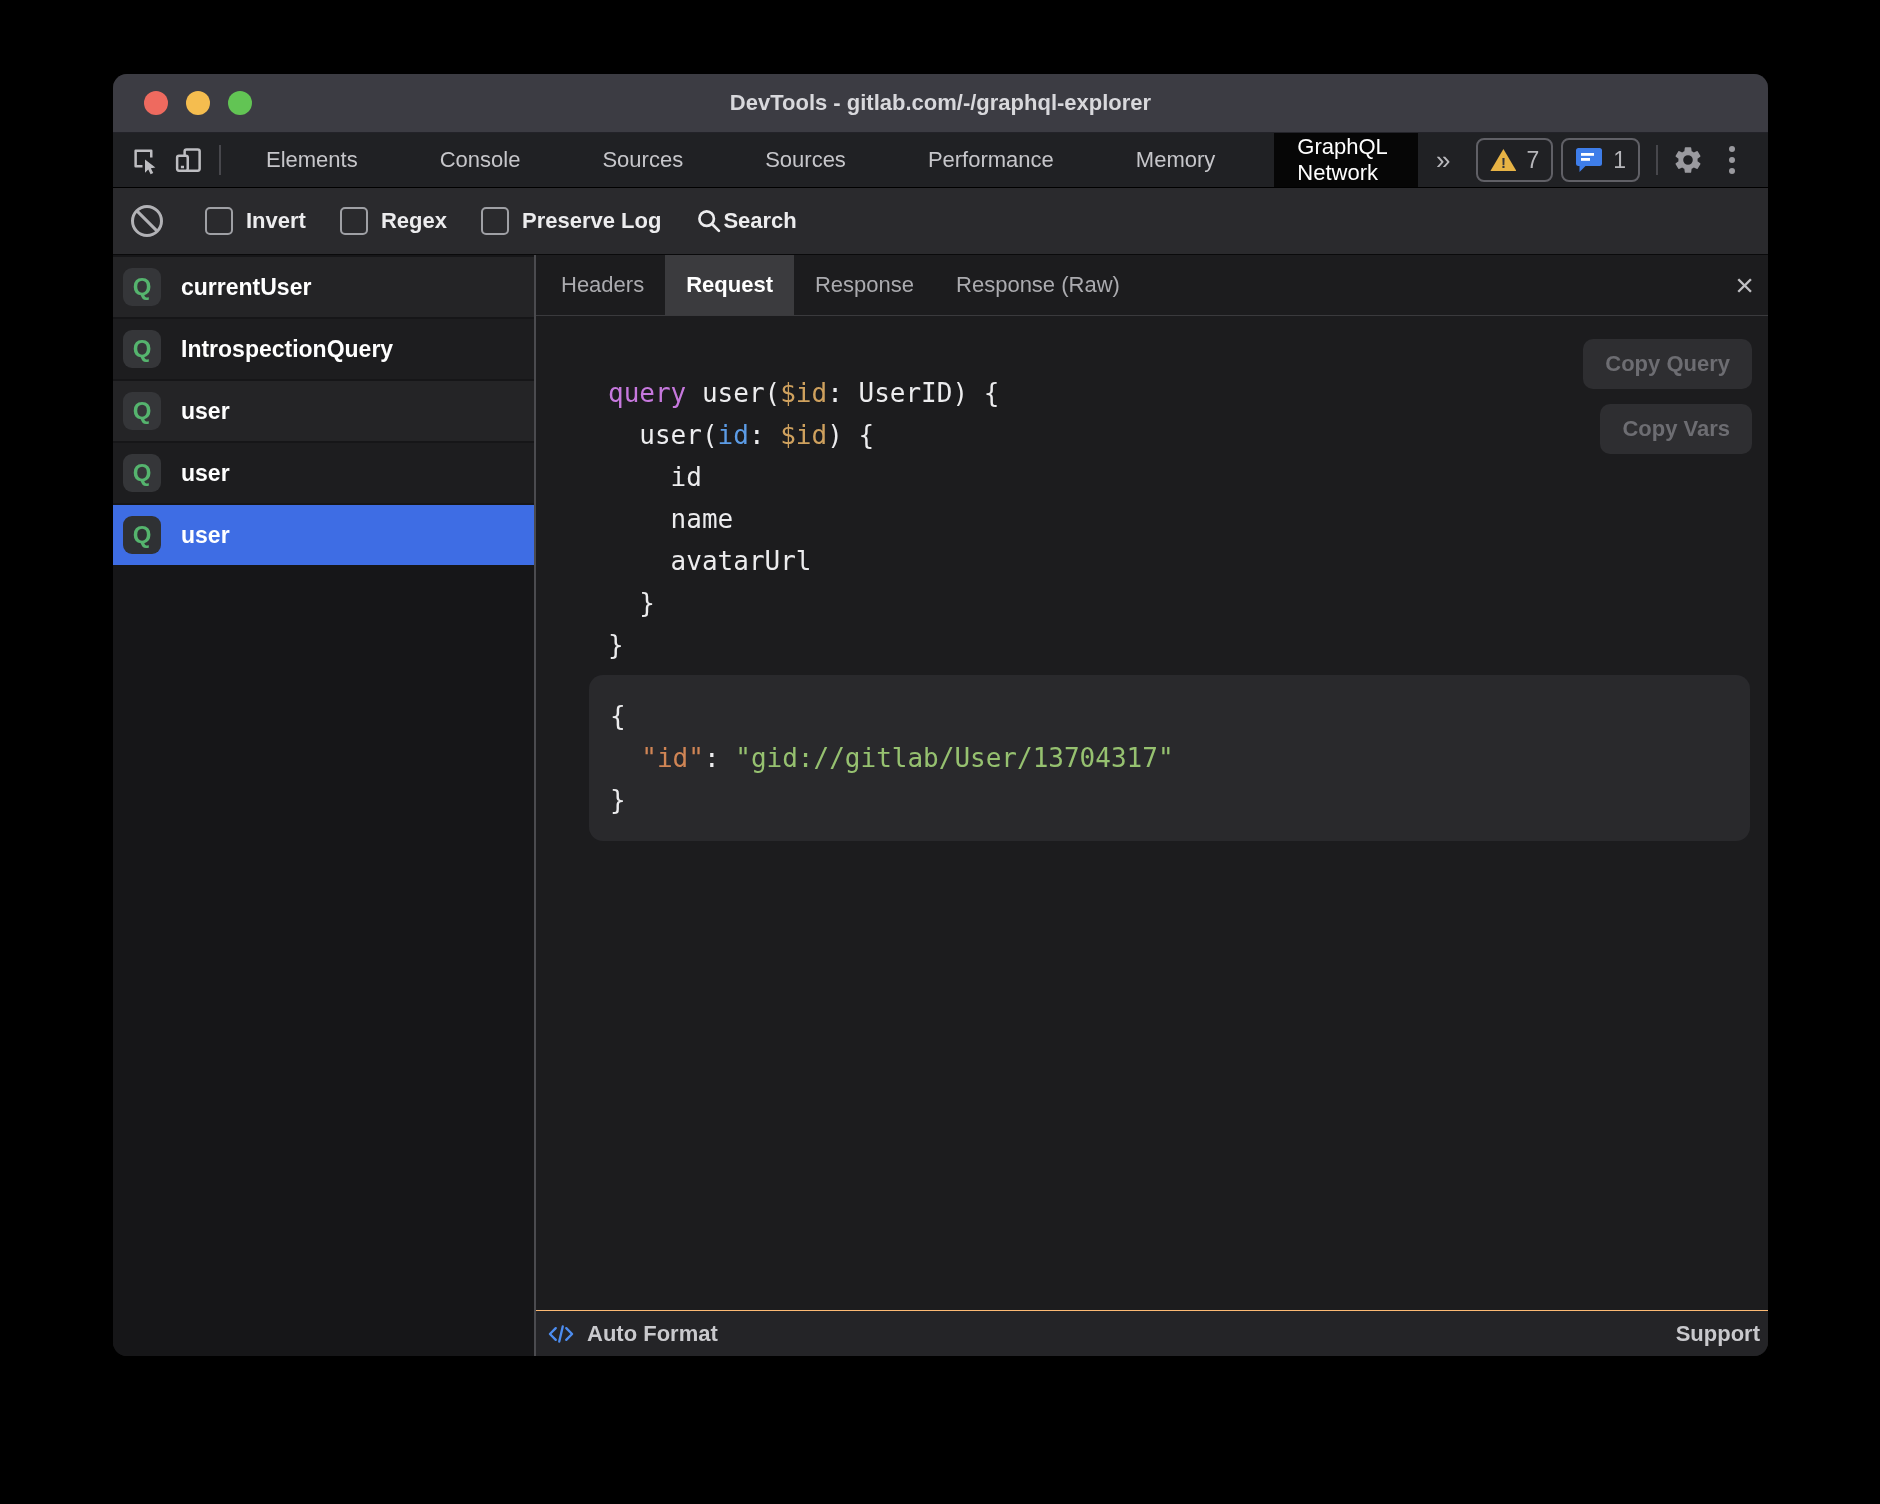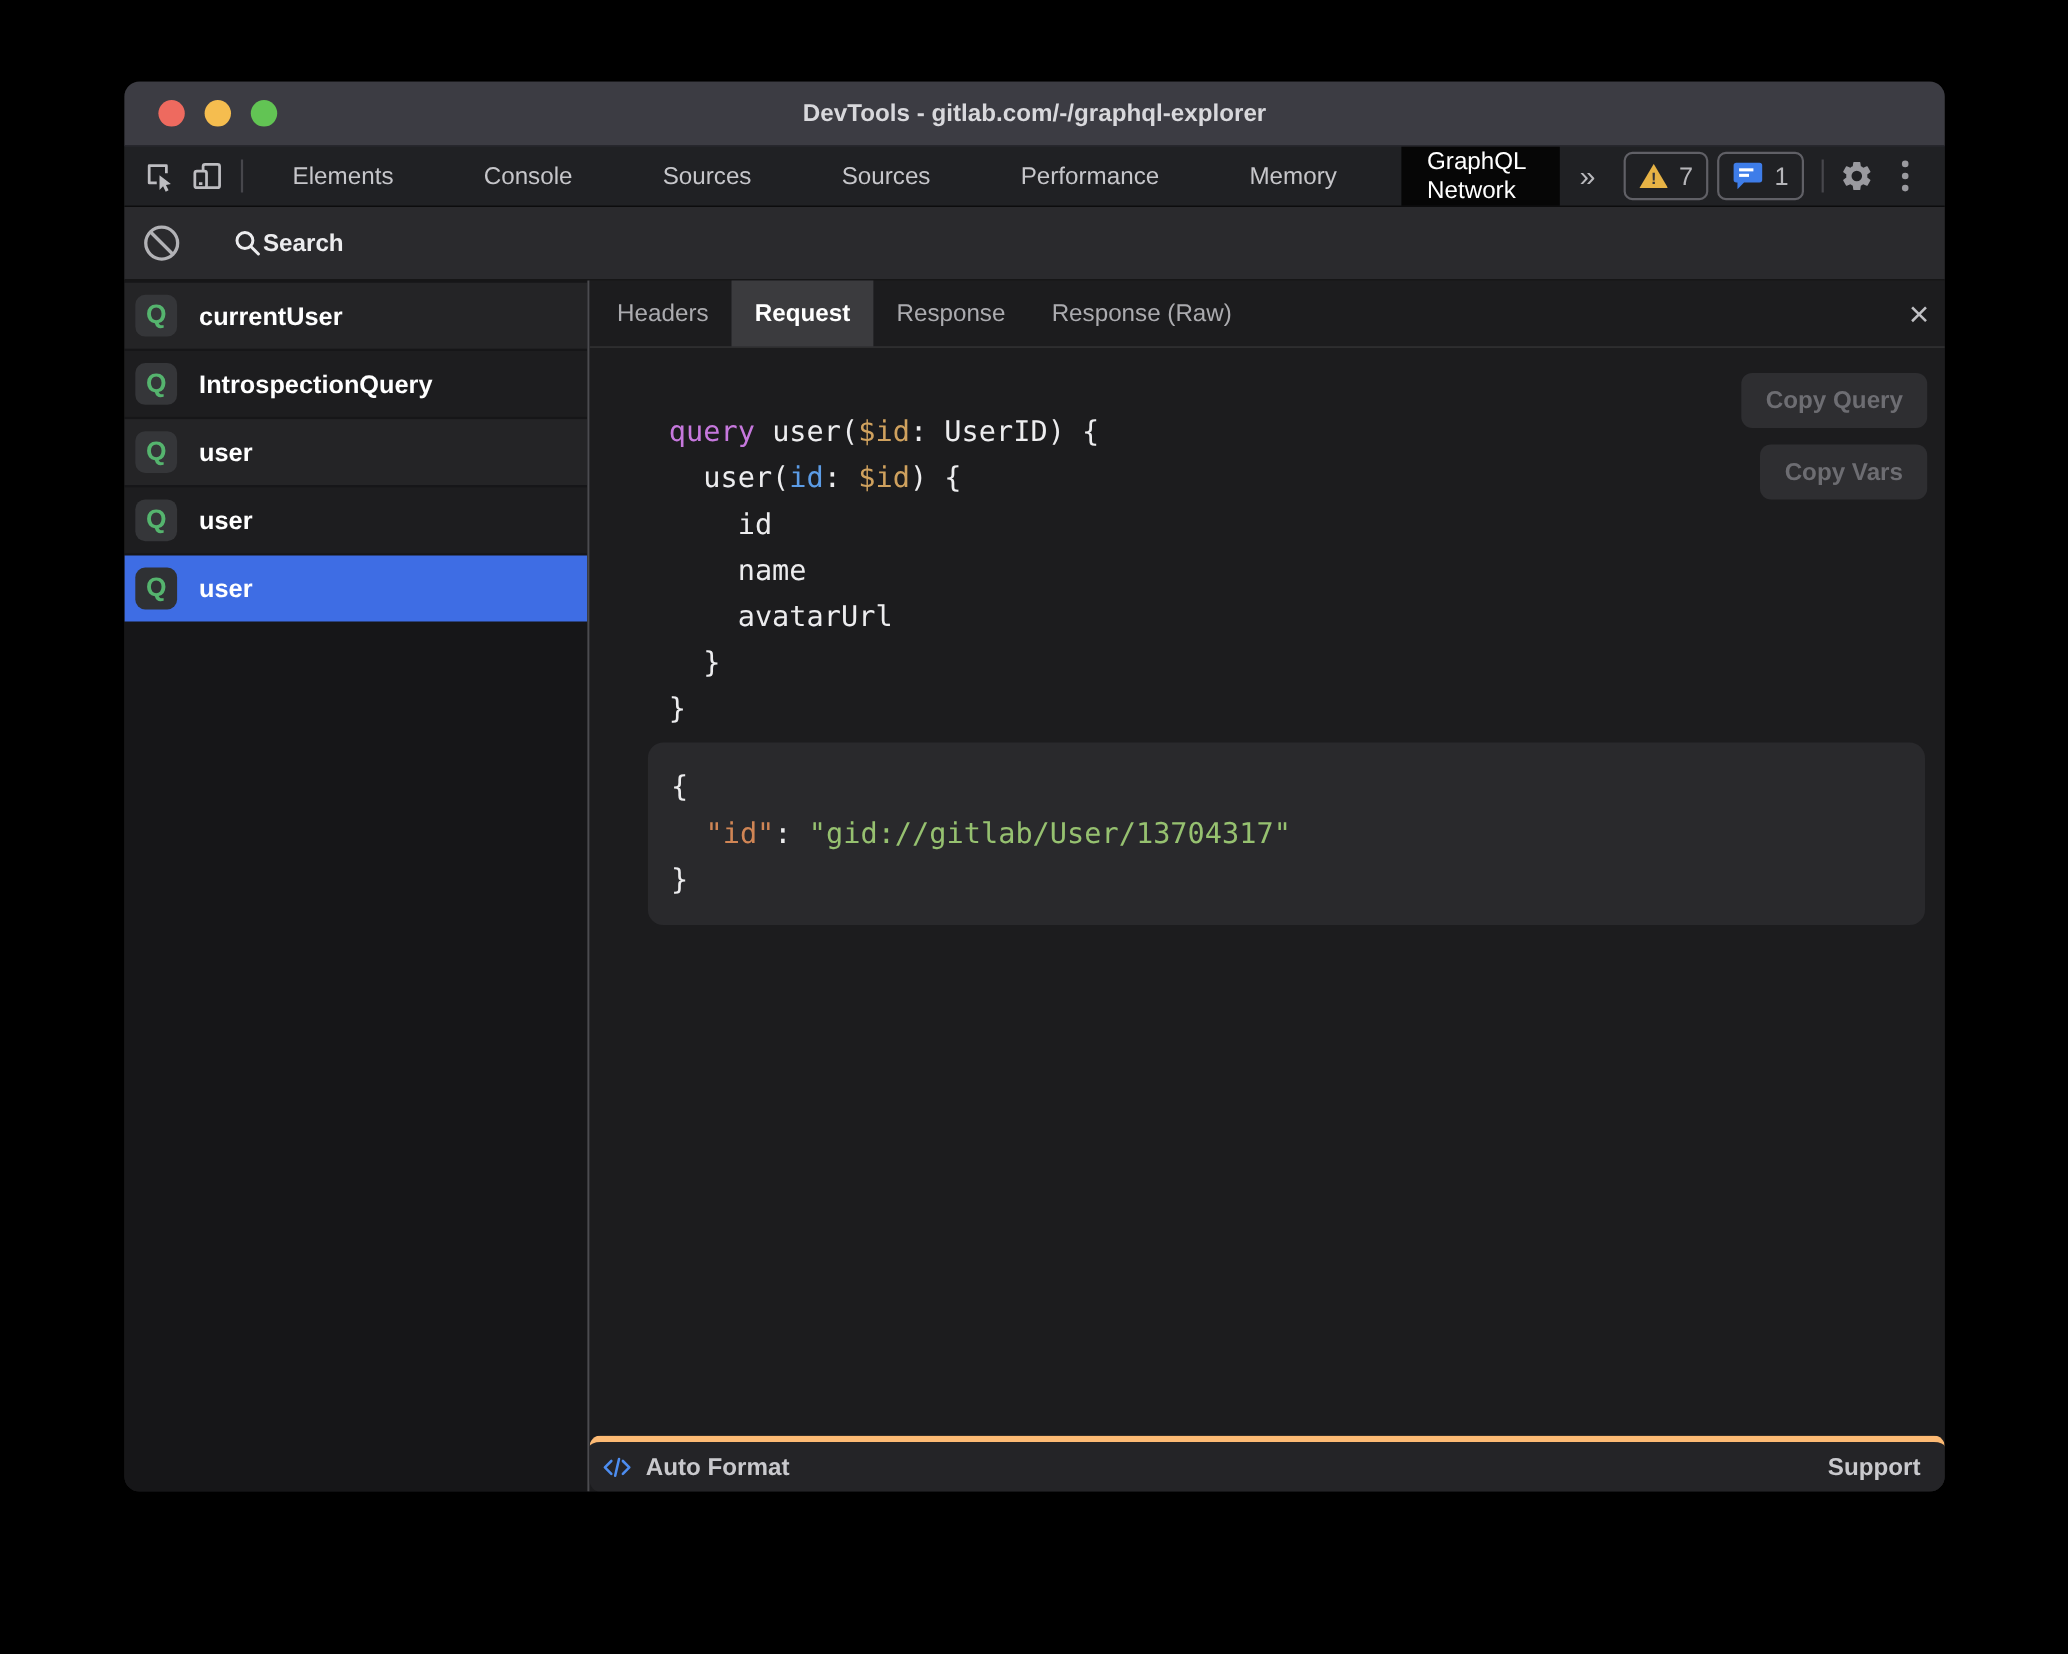--- a/index.html
+++ b/index.html
@@ -97,22 +97,22 @@
         line-height:42px;color:#ececee;}
   .query-code{margin:56px 0 0 40px;}
   .varbox{margin:9px 18px 0 21px;background:#29292c;border-radius:14px;padding:20px 0 20px 21px;}
   .tk-plain{color:#ececee;}
   .tk-purple{color:#c678dd;}
   .tk-tan{color:#cfa15e;}
   .tk-blue{color:#5c9ce6;}
   .tk-orange{color:#d08555;}
   .tk-green{color:#96c170;}
 
-  .footer{height:45px;flex:0 0 auto;background:#242427;border-top:6px solid #fdba74;
-          display:flex;align-items:center;padding:0 22px 0 10px;gap:11px;border-radius:10px;}
+  .footer{height:45px;flex:0 0 auto;background:#242427;border-top:1px solid #fdba74;
+          display:flex;align-items:center;padding:0 8px 0 10px;gap:11px;}
   .footer .fmt-label{color:#c9c9cd;font-size:22px;font-weight:700;}
   .f-spacer{flex:1;}
   .support{color:#c9c9cd;font-size:22px;font-weight:700;cursor:pointer;}
 </style>
 </head>
 <body>
 
 <div class="stage">
   <div class="window">
 
@@ -177,20 +177,34 @@
         <span class="kebab">
             <span></span>
             <span></span>
             <span></span>
           </span>
       </span>
     </div>
 
     <div class="filterbar">
       <span class="block-icon"></span>
+      <div class="chk-row" id="chk-row">
+          <label class="chk">
+            <span class="box"></span>
+            <span>Invert</span>
+          </label>
+          <label class="chk">
+            <span class="box"></span>
+            <span>Regex</span>
+          </label>
+          <label class="chk">
+            <span class="box"></span>
+            <span>Preserve Log</span>
+          </label>
+        </div>
       <div class="search-group">
         <svg width="28" height="28" viewBox="0 0 24 24">
           <circle cx="10" cy="10" r="6.2" fill="none" stroke="#ececee" stroke-width="2.3"></circle>
           <path d="M14.8 14.8L20.5 20.5" stroke="#ececee" stroke-width="2.3" stroke-linecap="round"></path>
         </svg>
         <span>Search</span>
       </div>
     </div>
 
     <div class="main">

